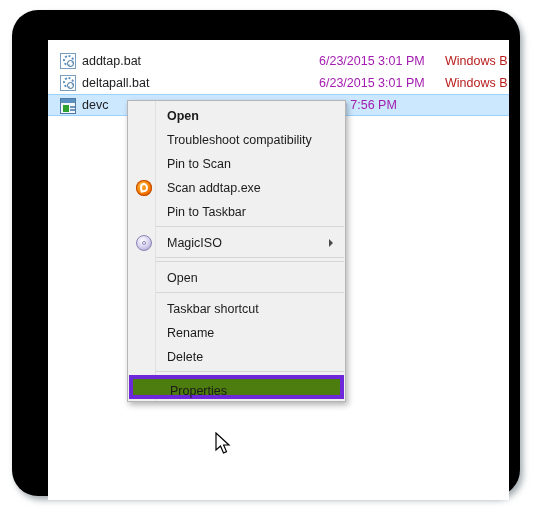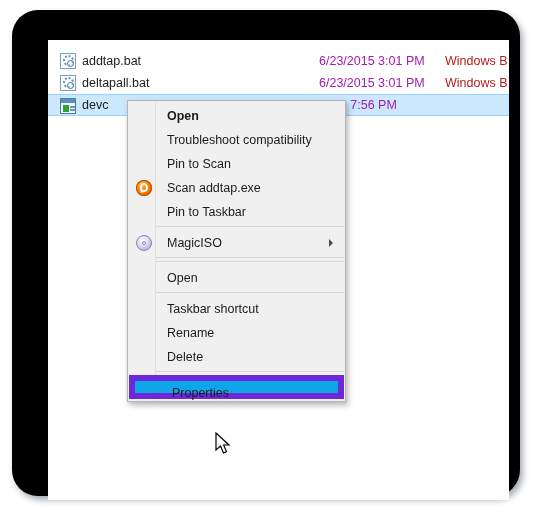--- a/index.html
+++ b/index.html
@@ -156,22 +156,22 @@
     font-size: 12.5px;
     color: #1b1b1b;
     padding-left: 37px;
     white-space: nowrap;
     box-sizing: border-box;
     border: 1px solid transparent;
     margin: 0 1px;
   }
   .mi.bold { font-weight: bold; }
   .mi.selected {
-    background: #0ea5e9;
-    border: 6px solid #6d28d9;
+    background: #4d7c0f;
+    border: 4px solid #6d28d9;
   }
   .mi .mi-icon {
     position: absolute;
     left: 6px;
     top: 4px;
     width: 16px;
     height: 16px;
   }
   .mi .arrow {
     position: absolute;

